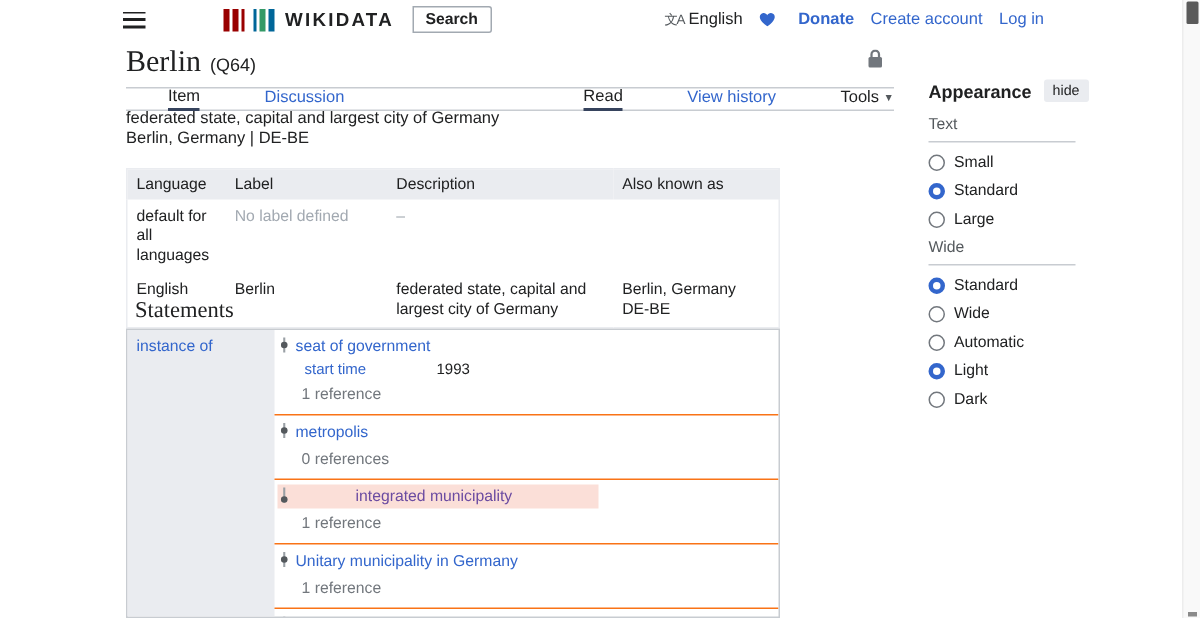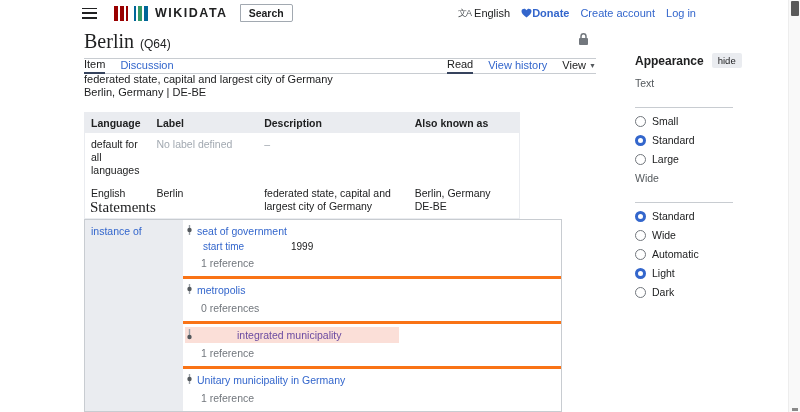--- a/index.html
+++ b/index.html
@@ -7,88 +7,88 @@
     font-family:"Liberation Sans", sans-serif; font-size:11px; color:#202122; }
   .page { position:relative; width:800px; height:412px; background:#fff; }
   a { text-decoration:none; color:#36c; cursor:pointer; }
 
   
   .header { position:absolute; top:0; left:0; width:788px; height:26px;
     display:flex; align-items:center; padding:0 92px 0 82px; background:#fff; }
   .hamburger { width:15px; height:11px; display:flex; flex-direction:column;
     justify-content:space-between; cursor:pointer; margin-right:17px; }
   .hamburger i { display:block; height:1.6px; background:#202122; }
-  .logo { display:flex; align-items:center; gap:7px; cursor:pointer; }
+  .logo { display:flex; align-items:center; gap:7px; cursor:pointer;margin-left:35px; }
   .logo-bars { display:flex; align-items:flex-end; height:15px; gap:2px; }
   .logo-bars i { display:block; height:15px; }
   .logo-text { font-weight:bold; font-size:12.5px; letter-spacing:1.5px; color:#202122; }
   .search-box { display:flex; margin-left:12px; height:18px; }
   .search-input-wrap { display:flex; align-items:center; width:183px; height:18px;
     border:1px solid #a2a9b1; border-right:none; border-radius:2px 0 0 2px; background:#fff; padding:0 5px; }
   .search-input { border:none; outline:none; flex:1; font-size:10.5px; color:#202122;
     font-family:"Liberation Sans", sans-serif; background:transparent; }
   .search-input::placeholder { color:#8b939b; }
   .search-btn { height:18px; border:1px solid #a2a9b1; background:#fff; border-radius:0 2px 2px 0;
     font-size:10.5px; font-weight:bold; color:#202122; padding:0 8px; cursor:pointer;
     font-family:"Liberation Sans", sans-serif; }
   .header-right { margin-left:auto; display:flex; align-items:center; gap:11px; white-space:nowrap; }
   .lang-item { display:flex; align-items:center; gap:3px; color:#202122; cursor:pointer; }
   .lang-glyph { font-size:9px; color:#54595d; letter-spacing:-1px; }
-  .donate { display:flex; align-items:center; gap:0; font-weight:bold; }
+  .donate { display:flex; align-items:center; gap:15px; font-weight:bold; }
   .hdr-link { color:#36c; }
 
   
   .title-block { position:absolute; left:84px; top:30px; width:512px; }
   .title-row { display:flex; align-items:baseline; padding-bottom:5px; border-bottom:1px solid #c8ccd1; position:relative; }
   .page-title { font-family:"Liberation Serif", serif; font-weight:normal; font-size:20px; color:#202122; }
   .qid { font-size:12px; margin-left:6px; color:#202122; }
   .lock-icon { position:absolute; right:7px; top:3px; }
   .tabbar { display:flex; justify-content:space-between; border-bottom:1px solid #c8ccd1; height:15px; }
   .tabs-left, .tabs-right { display:flex; gap:15px; align-items:flex-end; }
-  .tab { font-size:11px; padding-bottom:2px; color:#36c; cursor:pointer; }
+  .tab { font-size:11px; padding-bottom:2px; color:#36c; cursor:pointer;margin-left:28px; }
   .tab.active { color:#202122; border-bottom:2px solid #36435d; margin-bottom:-1px; }
   .tab.plain { color:#202122; }
   .caret { display:inline-block; font-size:7px; color:#54595d; transform:translateY(-1px); }
 
   
   .description { position:absolute; left:84px; top:73px; width:436px; line-height:13px; font-size:11px; }
 
   
   .term-table { position:absolute; left:84px; top:112px; width:436px; border-collapse:collapse;
     font-size:10.5px; border:1px solid #eaecf0; }
-  .term-table th { background:#eaecf0; font-weight:bold; text-align:left; padding:4px 6px; color:#202122; }
+  .term-table th { background:#eaecf0; font-weight:normal; text-align:left; padding:4px 6px; color:#202122; }
   .term-table td { padding:5px 6px; vertical-align:top; line-height:13px; }
   .term-table .muted { color:#a2a9b1;margin-top:24px; }
   .col-lang { width:66px; } .col-label { width:108px; } .col-desc { width:151px; } .col-alias { width:111px; }
 
   
   .statements-heading { position:absolute; left:90px; top:199px; font-family:"Liberation Serif", serif;
     font-weight:normal; font-size:15px; color:#202122; }
-  .statement-group { position:absolute; left:84px; top:219px; width:478px; height:193px;
+  .statement-group { position:absolute; left:84px; top:219px; width:436px; height:193px;
     border:1px solid #c8ccd1; display:flex; overflow:hidden; background:#fff; }
   .prop-cell { width:98px; background:#eaecf0; padding:5px 6px; font-size:10.5px; flex-shrink:0; }
   .stmt-col { flex:1; display:flex; flex-direction:column; }
-  .statement { padding:3px 2px; border-bottom:3px solid #f97316; }
+  .statement { padding:3px 2px; border-bottom:1px solid #f97316; }
   .statement:last-child { border-bottom:none; }
   .mainsnak { display:flex; align-items:center; gap:5px; height:16px; padding:0 2px; font-size:10.5px; }
   .mainsnak.deprecated { background:#fbdfd8; width:214px; }
   .mainsnak a.visited { color:#6b4ba1;padding-left:40px; }
   .qualifier { display:flex; margin:1px 0 1px 18px; font-size:10px; line-height:13px; }
   .qualifier .qprop { width:88px; }
   .qualifier .qval { color:#202122; }
   .refs { margin:4px 0 3px 16px; color:#72777d; font-size:10.5px; line-height:13px; }
 
   
-  .appearance { position:absolute; left:635px; top:53px; width:98px; }
+  .appearance { position:absolute; left:619px; top:53px; width:98px; }
   .appearance-header { display:flex; align-items:center; gap:8px; margin-bottom:9px; }
   .appearance-title { font-size:12px; font-weight:bold; color:#202122; }
   .hide-btn { background:#eaecf0; border:none; border-radius:2px; font-size:9.5px; padding:2px 6px;
     color:#202122; cursor:pointer; font-family:"Liberation Sans", sans-serif; }
   .appearance-section { margin-bottom:7px; }
-  .appearance-label { font-size:10.5px; color:#54595d; padding-bottom:18px; border-bottom:1px solid #c8ccd1; margin-bottom:5px; }
+  .appearance-label { font-size:10.5px; color:#54595d; padding-bottom:5px; border-bottom:1px solid #c8ccd1; margin-bottom:5px; }
   .radio-row { display:flex; align-items:center; gap:6px; margin:7px 0; cursor:pointer; }
   .radio { width:11px; height:11px; border-radius:50%; background:#fff; border:1px solid #72777d; flex-shrink:0; }
   .radio.checked { border:3.5px solid #36c; }
   .radio-label { font-size:10.5px; color:#202122; }
 
   
   .scrollbar { position:absolute; right:0; top:0; width:12px; height:412px; background:#f9f9f9; border-left:1px solid #ededed; }
   .scroll-thumb { position:absolute; top:1px; left:2px; width:8px; height:15px; background:#5a5a5a; border-radius:1px; }
   .scroll-bottom { position:absolute; bottom:1px; left:3px; width:6px; height:3px; background:#8a8a8a; }
 </style>
@@ -146,21 +146,21 @@
       </span>
     </div>
     <div class="tabbar">
       <div class="tabs-left">
         <span class="tab active">Item</span>
         <span class="tab">Discussion</span>
       </div>
       <div class="tabs-right">
         <span class="tab active">Read</span>
         <span class="tab">View history</span>
-        <span class="tab plain"><span>View</span> <span class="caret">▼</span></span>
+        <span class="tab plain"><span>Tools</span> <span class="caret">▼</span></span>
       </div>
     </div>
   </div>
 
   <div class="description">
     <div>federated state, capital and largest city of Germany</div>
     <div>Berlin, Germany | DE-BE</div>
   </div>
 
   <table class="term-table">
@@ -200,21 +200,21 @@
         <div class="statement">
           <div class="mainsnak">
             <span><svg width="5" height="12" viewBox="0 0 5 12">
                 <line x1="2.5" y1="1" x2="2.5" y2="11" stroke="#9aa0a6" stroke-width="1.4"></line>
                 <circle cx="2.5" cy="6" r="2.2" fill="#54595d"></circle>
               </svg></span>
             <a>seat of government</a>
           </div>
           <div class="qualifier">
             <a class="qprop">start time</a>
-            <span class="qval">1999</span>
+            <span class="qval">1993</span>
           </div>
           <div class="refs">1 reference</div>
         </div>
         <div class="statement">
           <div class="mainsnak">
             <span><svg width="5" height="12" viewBox="0 0 5 12">
                 <line x1="2.5" y1="1" x2="2.5" y2="11" stroke="#9aa0a6" stroke-width="1.4"></line>
                 <circle cx="2.5" cy="6" r="2.2" fill="#54595d"></circle>
               </svg></span>
             <a>metropolis</a>

